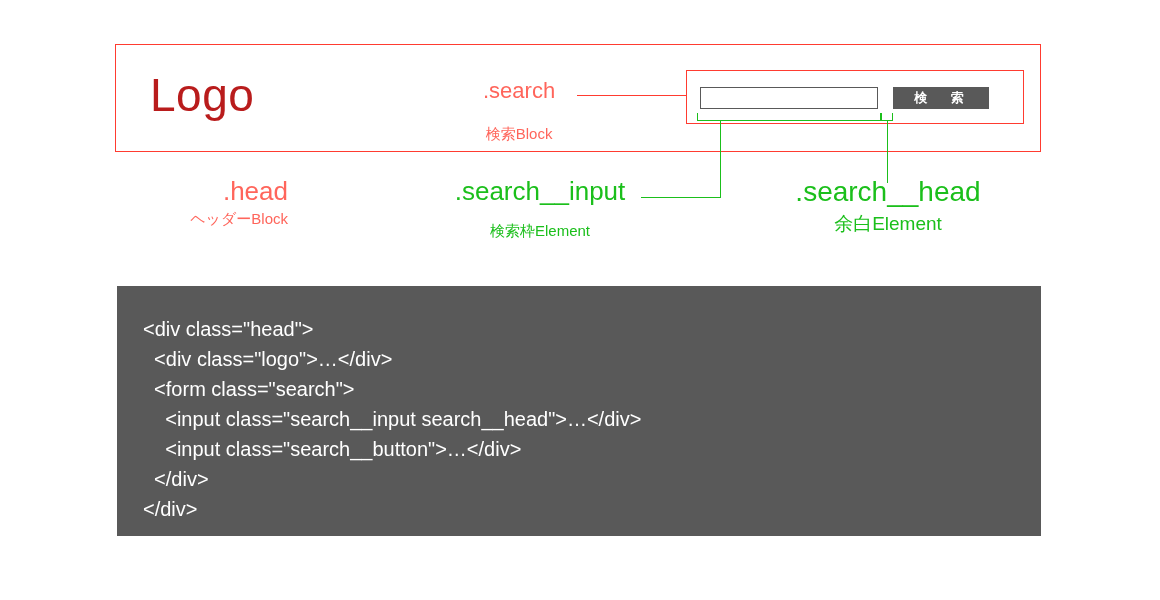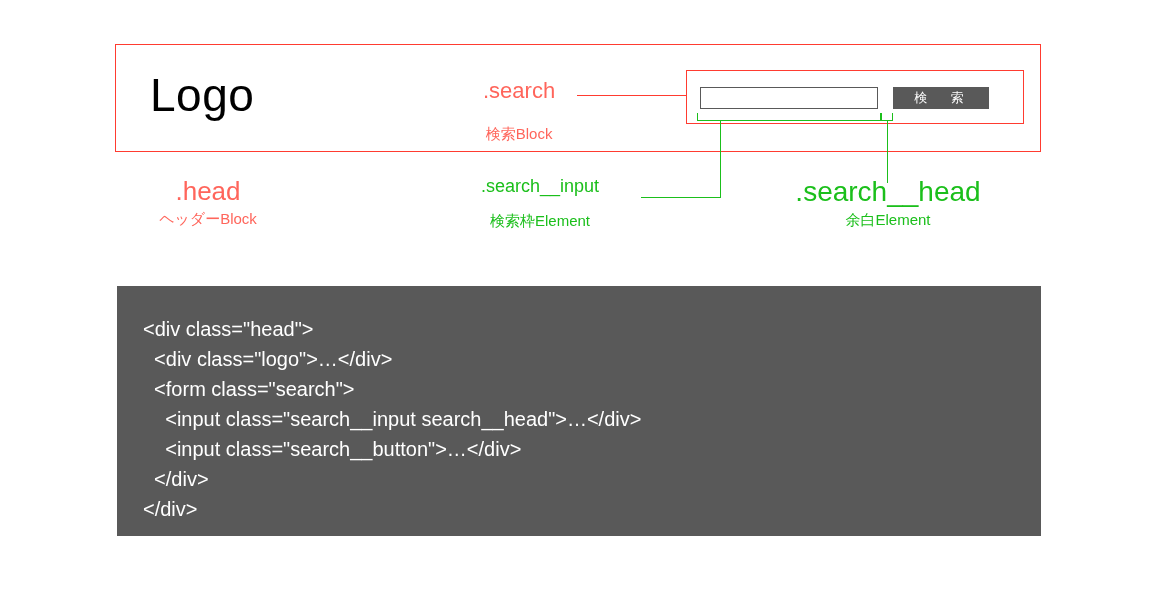--- a/index.html
+++ b/index.html
@@ -21,21 +21,21 @@
     border: 1px solid #ff3b30;
   }
 
   
   .logo {
     position: absolute;
     left: 150px;
     top: 68px;
     font-size: 46px;
     font-weight: 400;
-    color: #000000;
+    color: #b91c1c;
     letter-spacing: 0.5px;
   }
 
   
   .search-box {
     position: absolute;
     left: 686px;
     top: 70px;
     width: 338px;
     height: 54px;
@@ -62,20 +62,21 @@
     height: 22px;
     background: #595959;
     color: #fff;
     font-size: 13px;
     letter-spacing: 10px;
     text-indent: 6px;
     display: flex;
     align-items: center;
     justify-content: center;
     border: none;
+    font-weight: bold;
   }
 
   
   .ann-search {
     position: absolute;
     left: 483px;
     top: 78px;
     text-align: center;
   }
   .ann-search .cls { color: #ff655b; font-size: 22px; font-weight: 400; }
@@ -129,56 +130,56 @@
     width: 1px;
     height: 62px;
     background: #1bbf1b;
   }
 
   
   .ann-head {
     position: absolute;
     left: 128px;
     top: 176px;
-    text-align: center;
+    text-align: right;
     width: 160px;
   }
   .ann-head .cls { color: #ff655b; font-size: 26px; }
   .ann-head .sub { color: #ff655b; font-size: 15px; margin-top: 3px; }
 
   
   .ann-sinput {
     position: absolute;
     left: 400px;
     top: 176px;
     text-align: center;
     width: 280px;
   }
-  .ann-sinput .cls { color: #1bbf1b; font-size: 18px; }
+  .ann-sinput .cls { color: #1bbf1b; font-size: 26px; }
   .ann-sinput .sub { color: #1bbf1b; font-size: 15px; margin-top: 15px; }
 
   .leader-sinput {
     position: absolute;
     left: 641px;
     top: 197px;
     width: 80px;
     height: 1px;
     background: #1bbf1b;
   }
 
   
   .ann-shead {
     position: absolute;
     left: 748px;
     top: 176px;
     text-align: center;
     width: 280px;
   }
   .ann-shead .cls { color: #1bbf1b; font-size: 28px; }
-  .ann-shead .sub { color: #1bbf1b; font-size: 15px; margin-top: 3px; }
+  .ann-shead .sub { color: #1bbf1b; font-size: 19px; margin-top: 3px; }
 
   
   .code-block {
     position: absolute;
     left: 117px;
     top: 286px;
     width: 924px;
     height: 250px;
     background: #595959;
     color: #fff;

